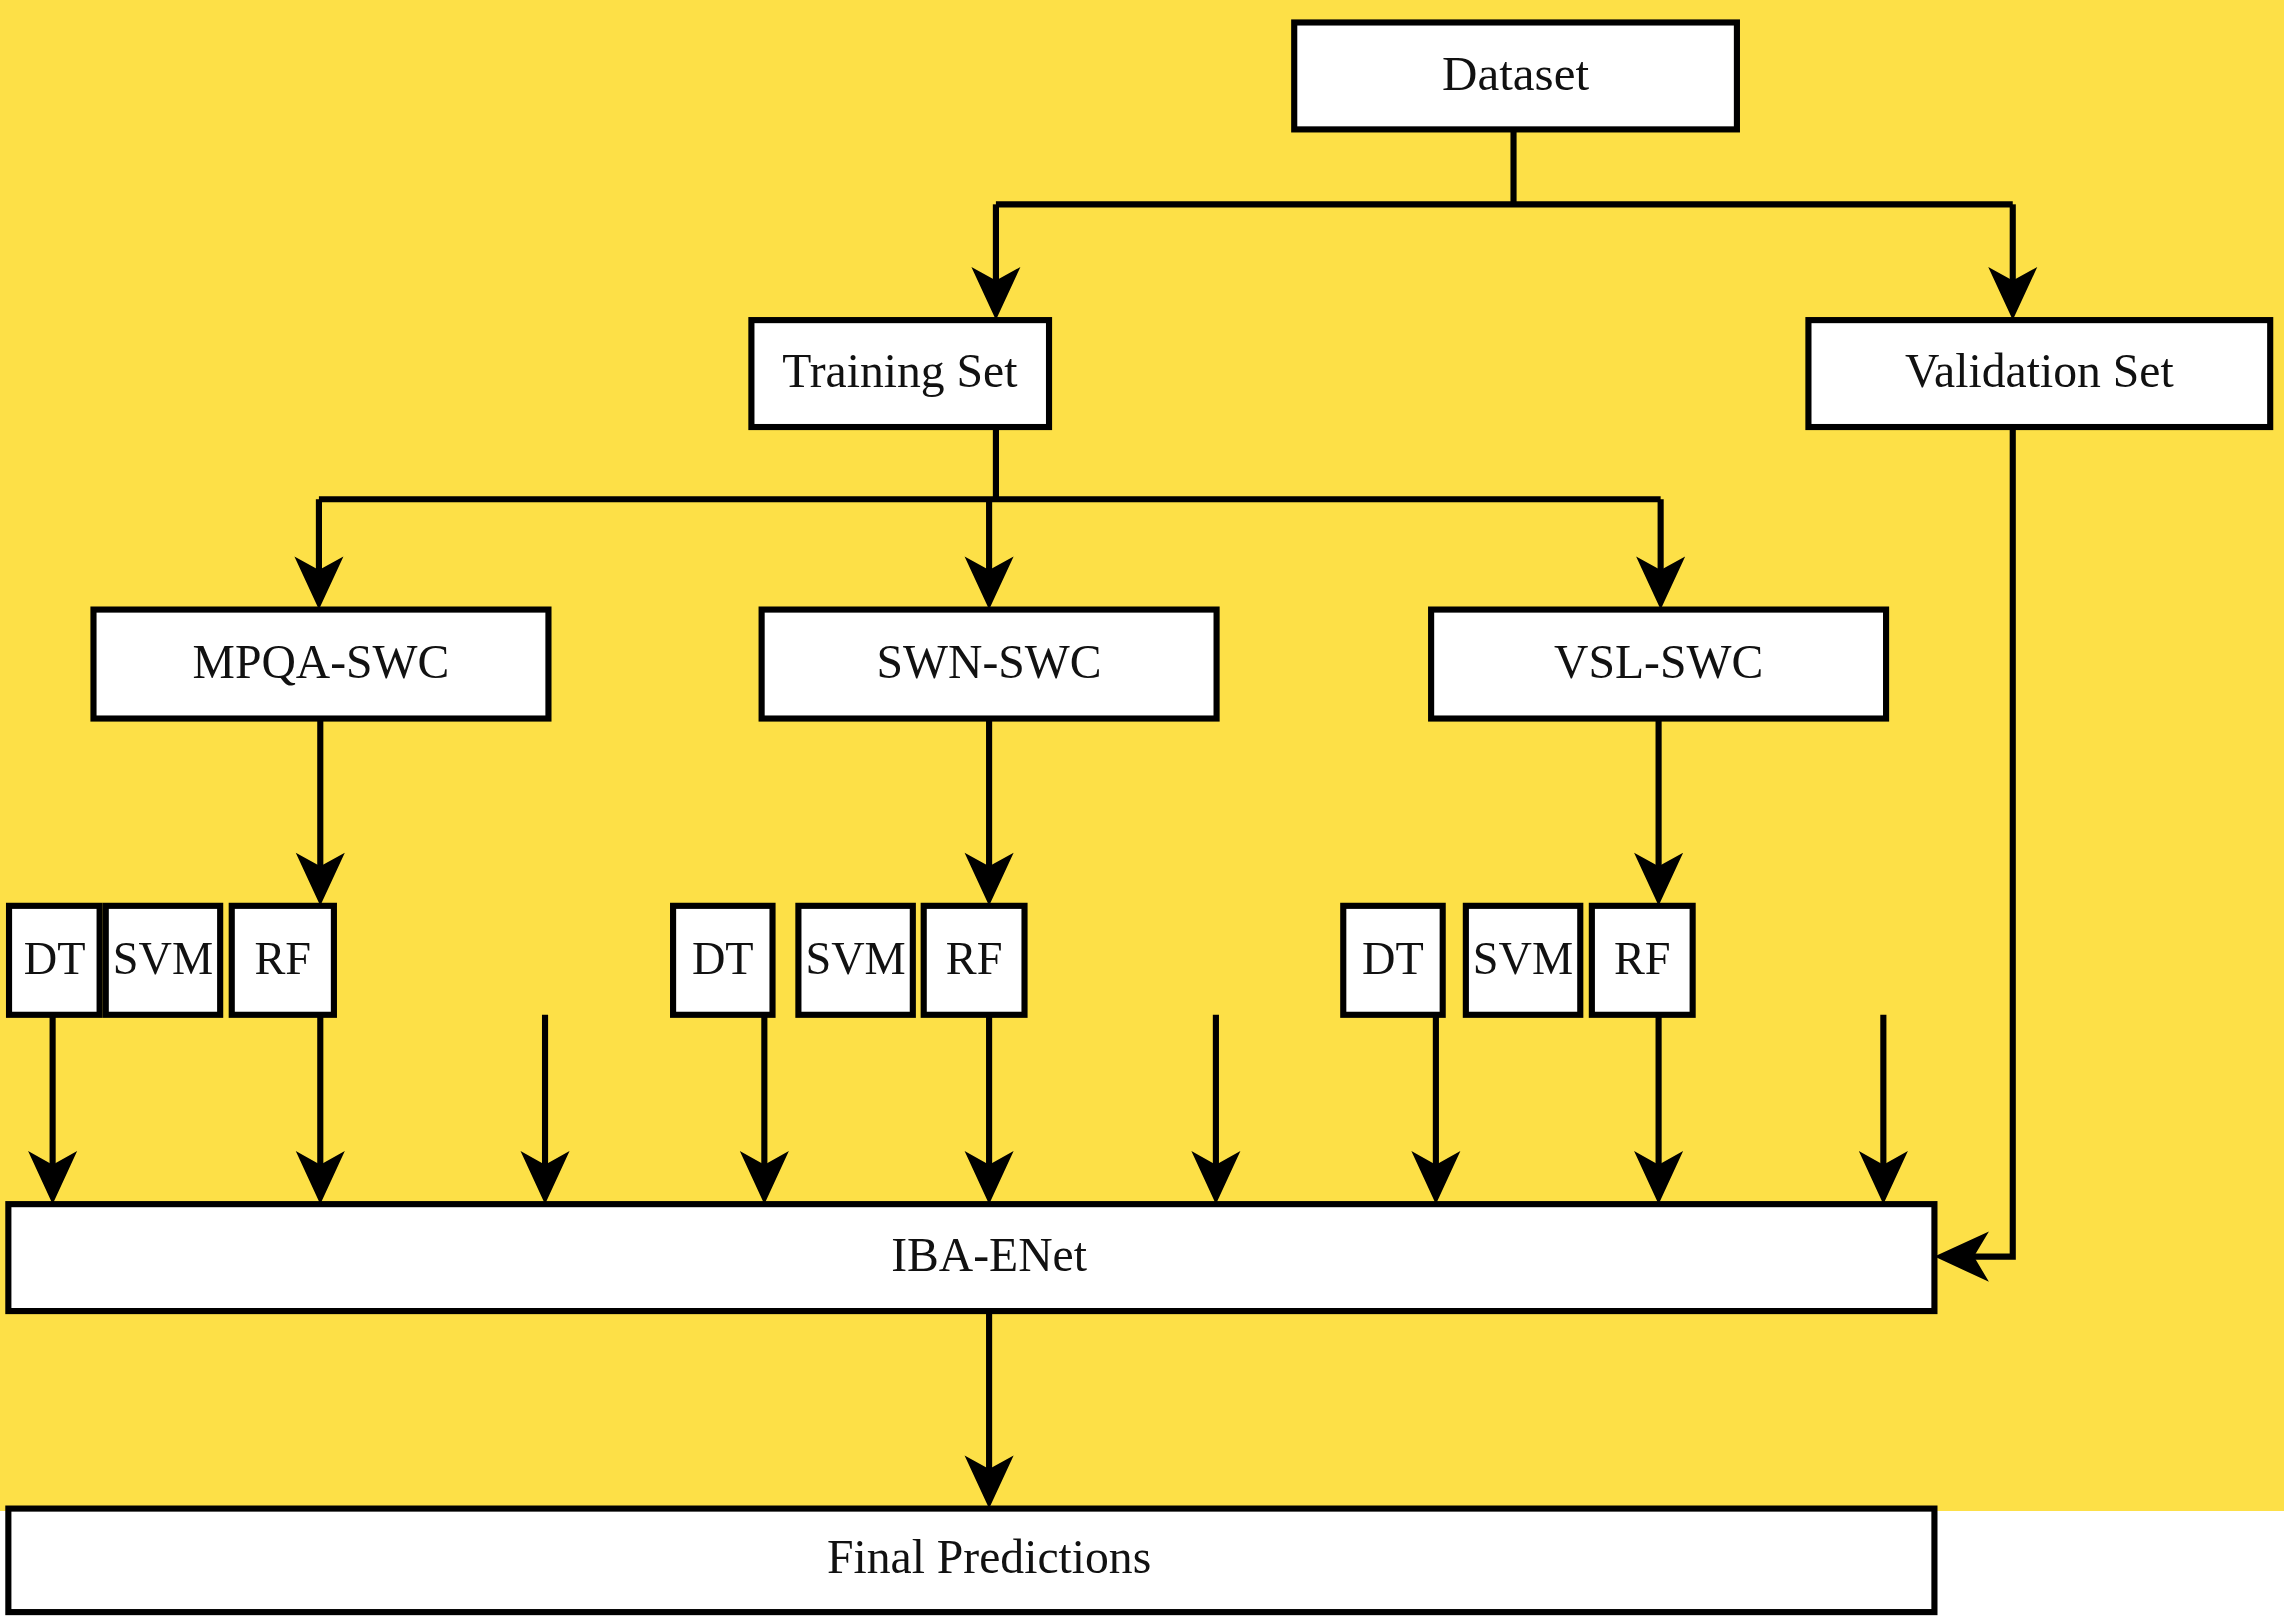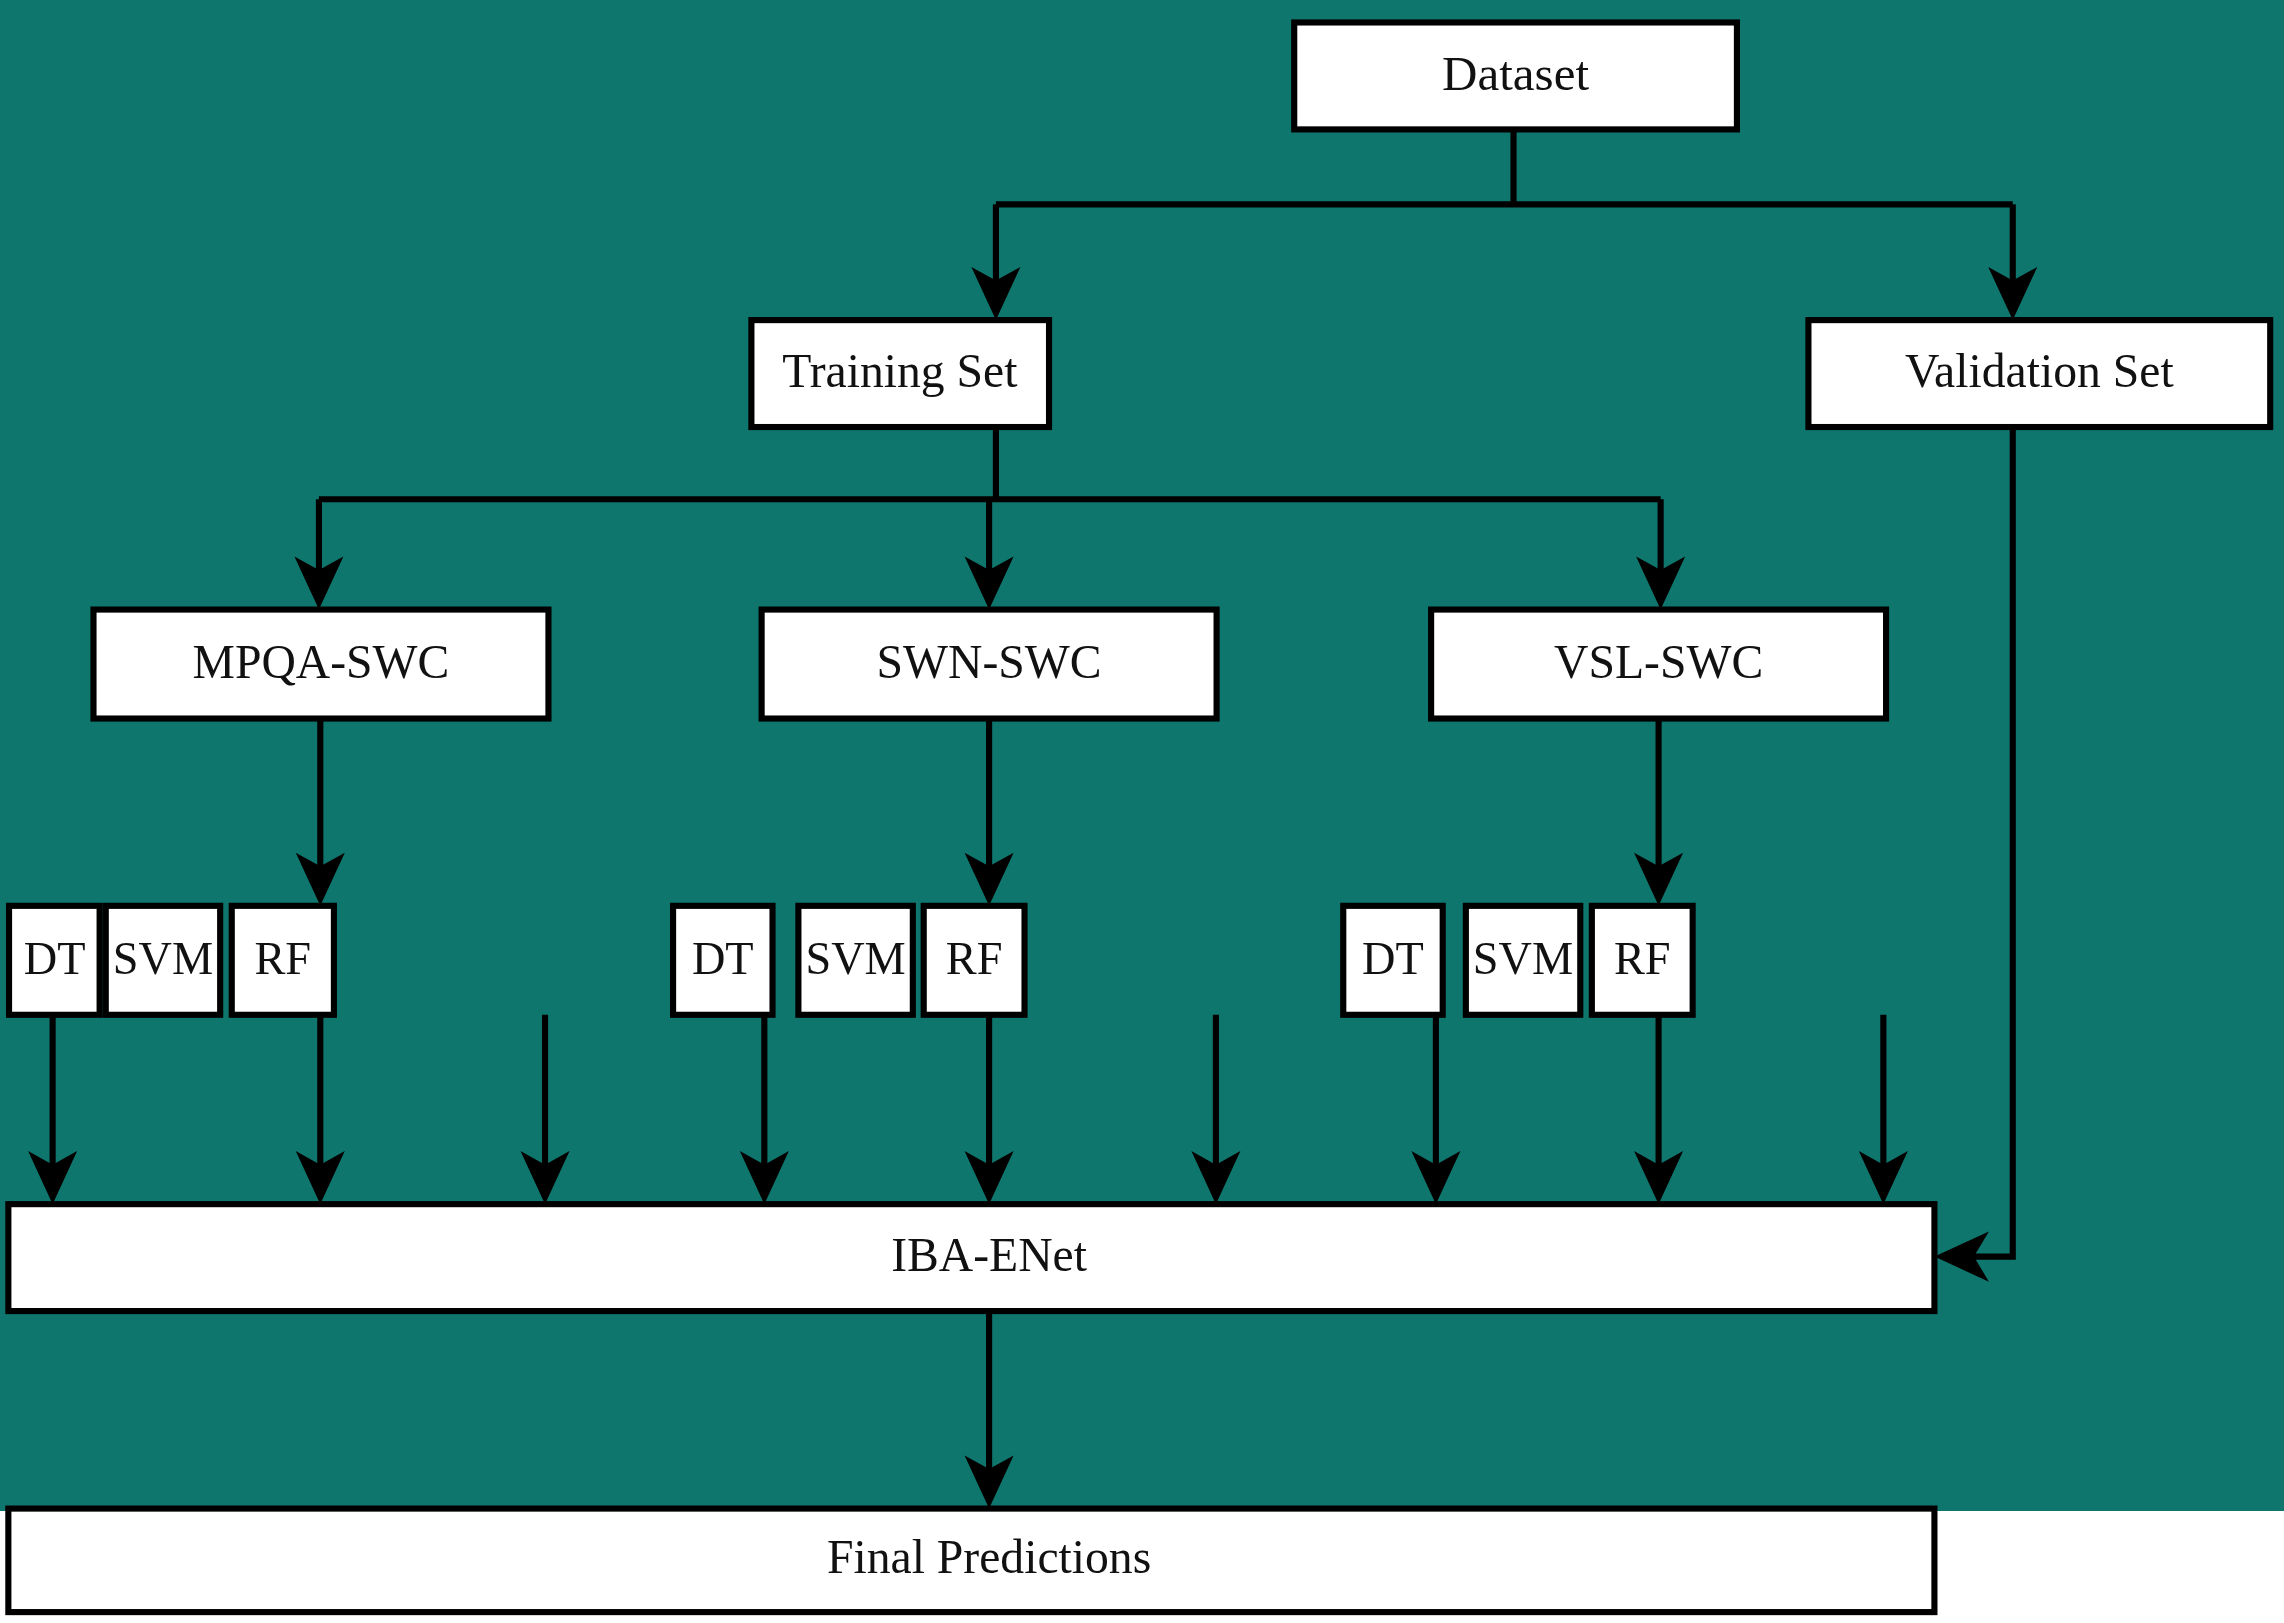--- a/index.html
+++ b/index.html
@@ -10,21 +10,21 @@
   body {
     width: 2284px;
     height: 1623px;
     font-family: "Liberation Serif", "DejaVu Serif", serif;
     overflow: hidden;
   }
   #flow-root {
     position: relative;
     width: 2284px;
     height: 1511px;
-    background: #0f766e;
+    background: #fde047;
   }
   svg#flow-svg {
     position: absolute;
     left: 0;
     top: 0;
     width: 2284px;
     height: 1623px;
     display: block;
   }
   .node-rect {

